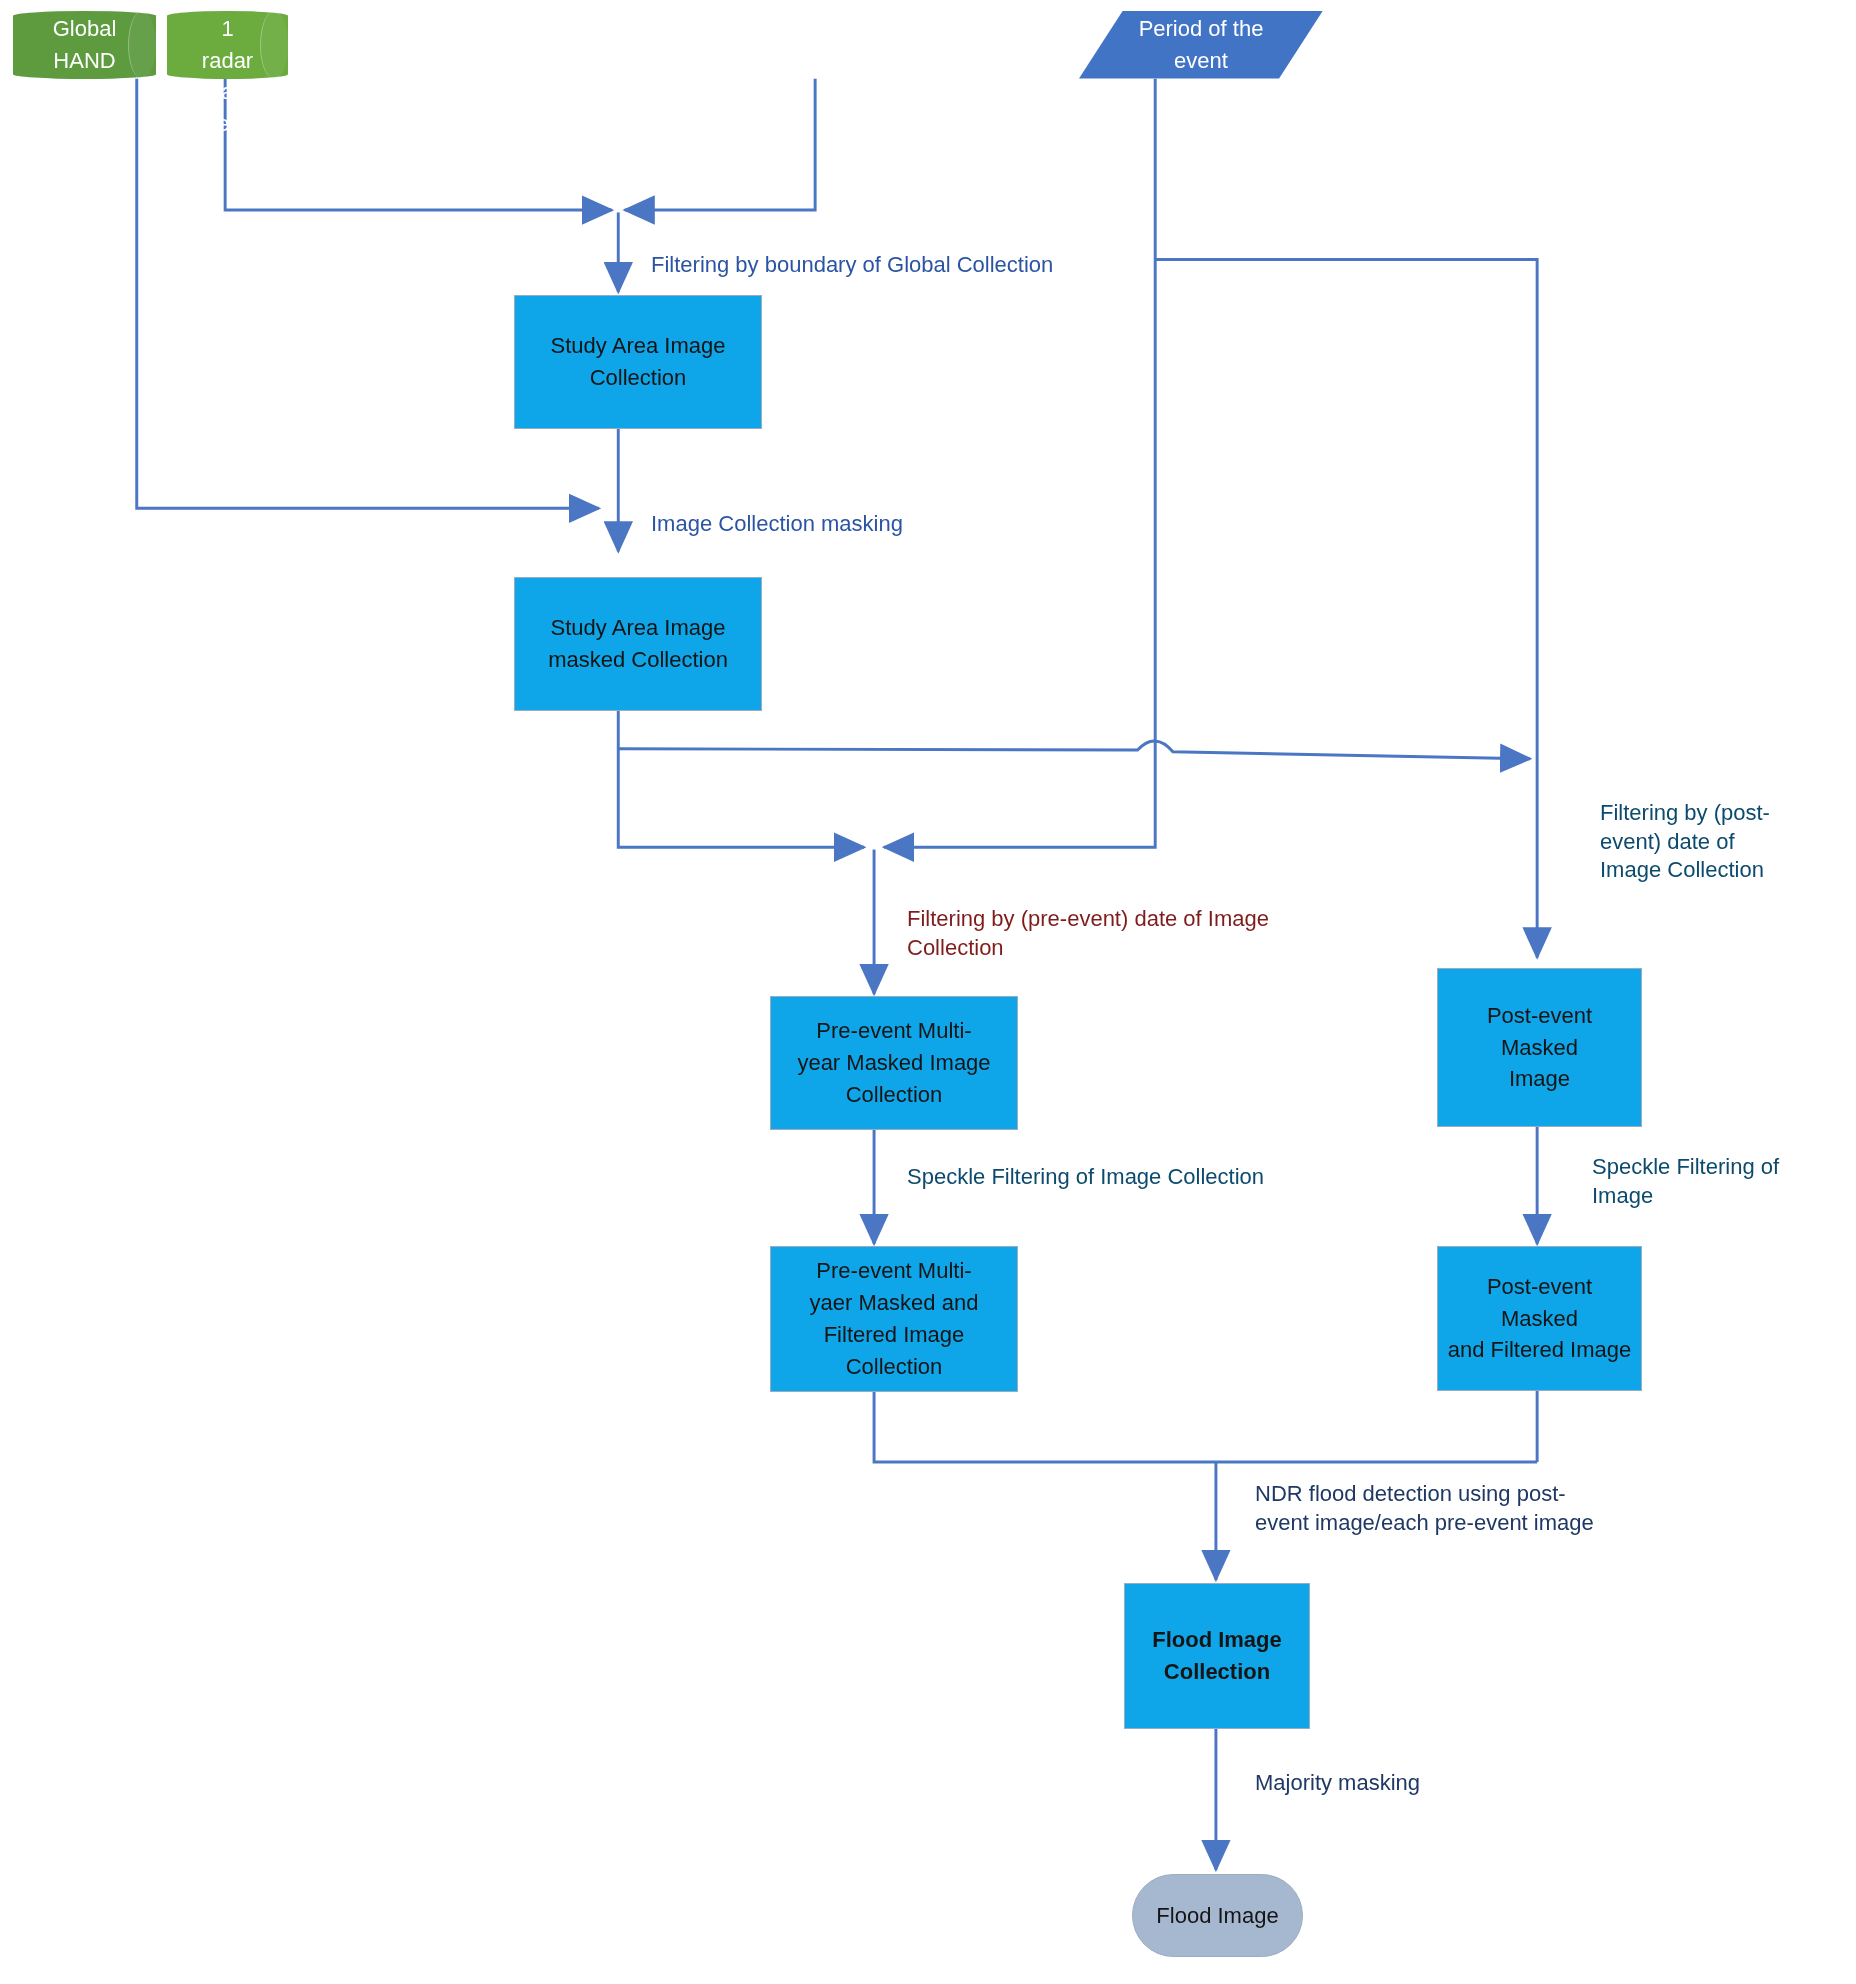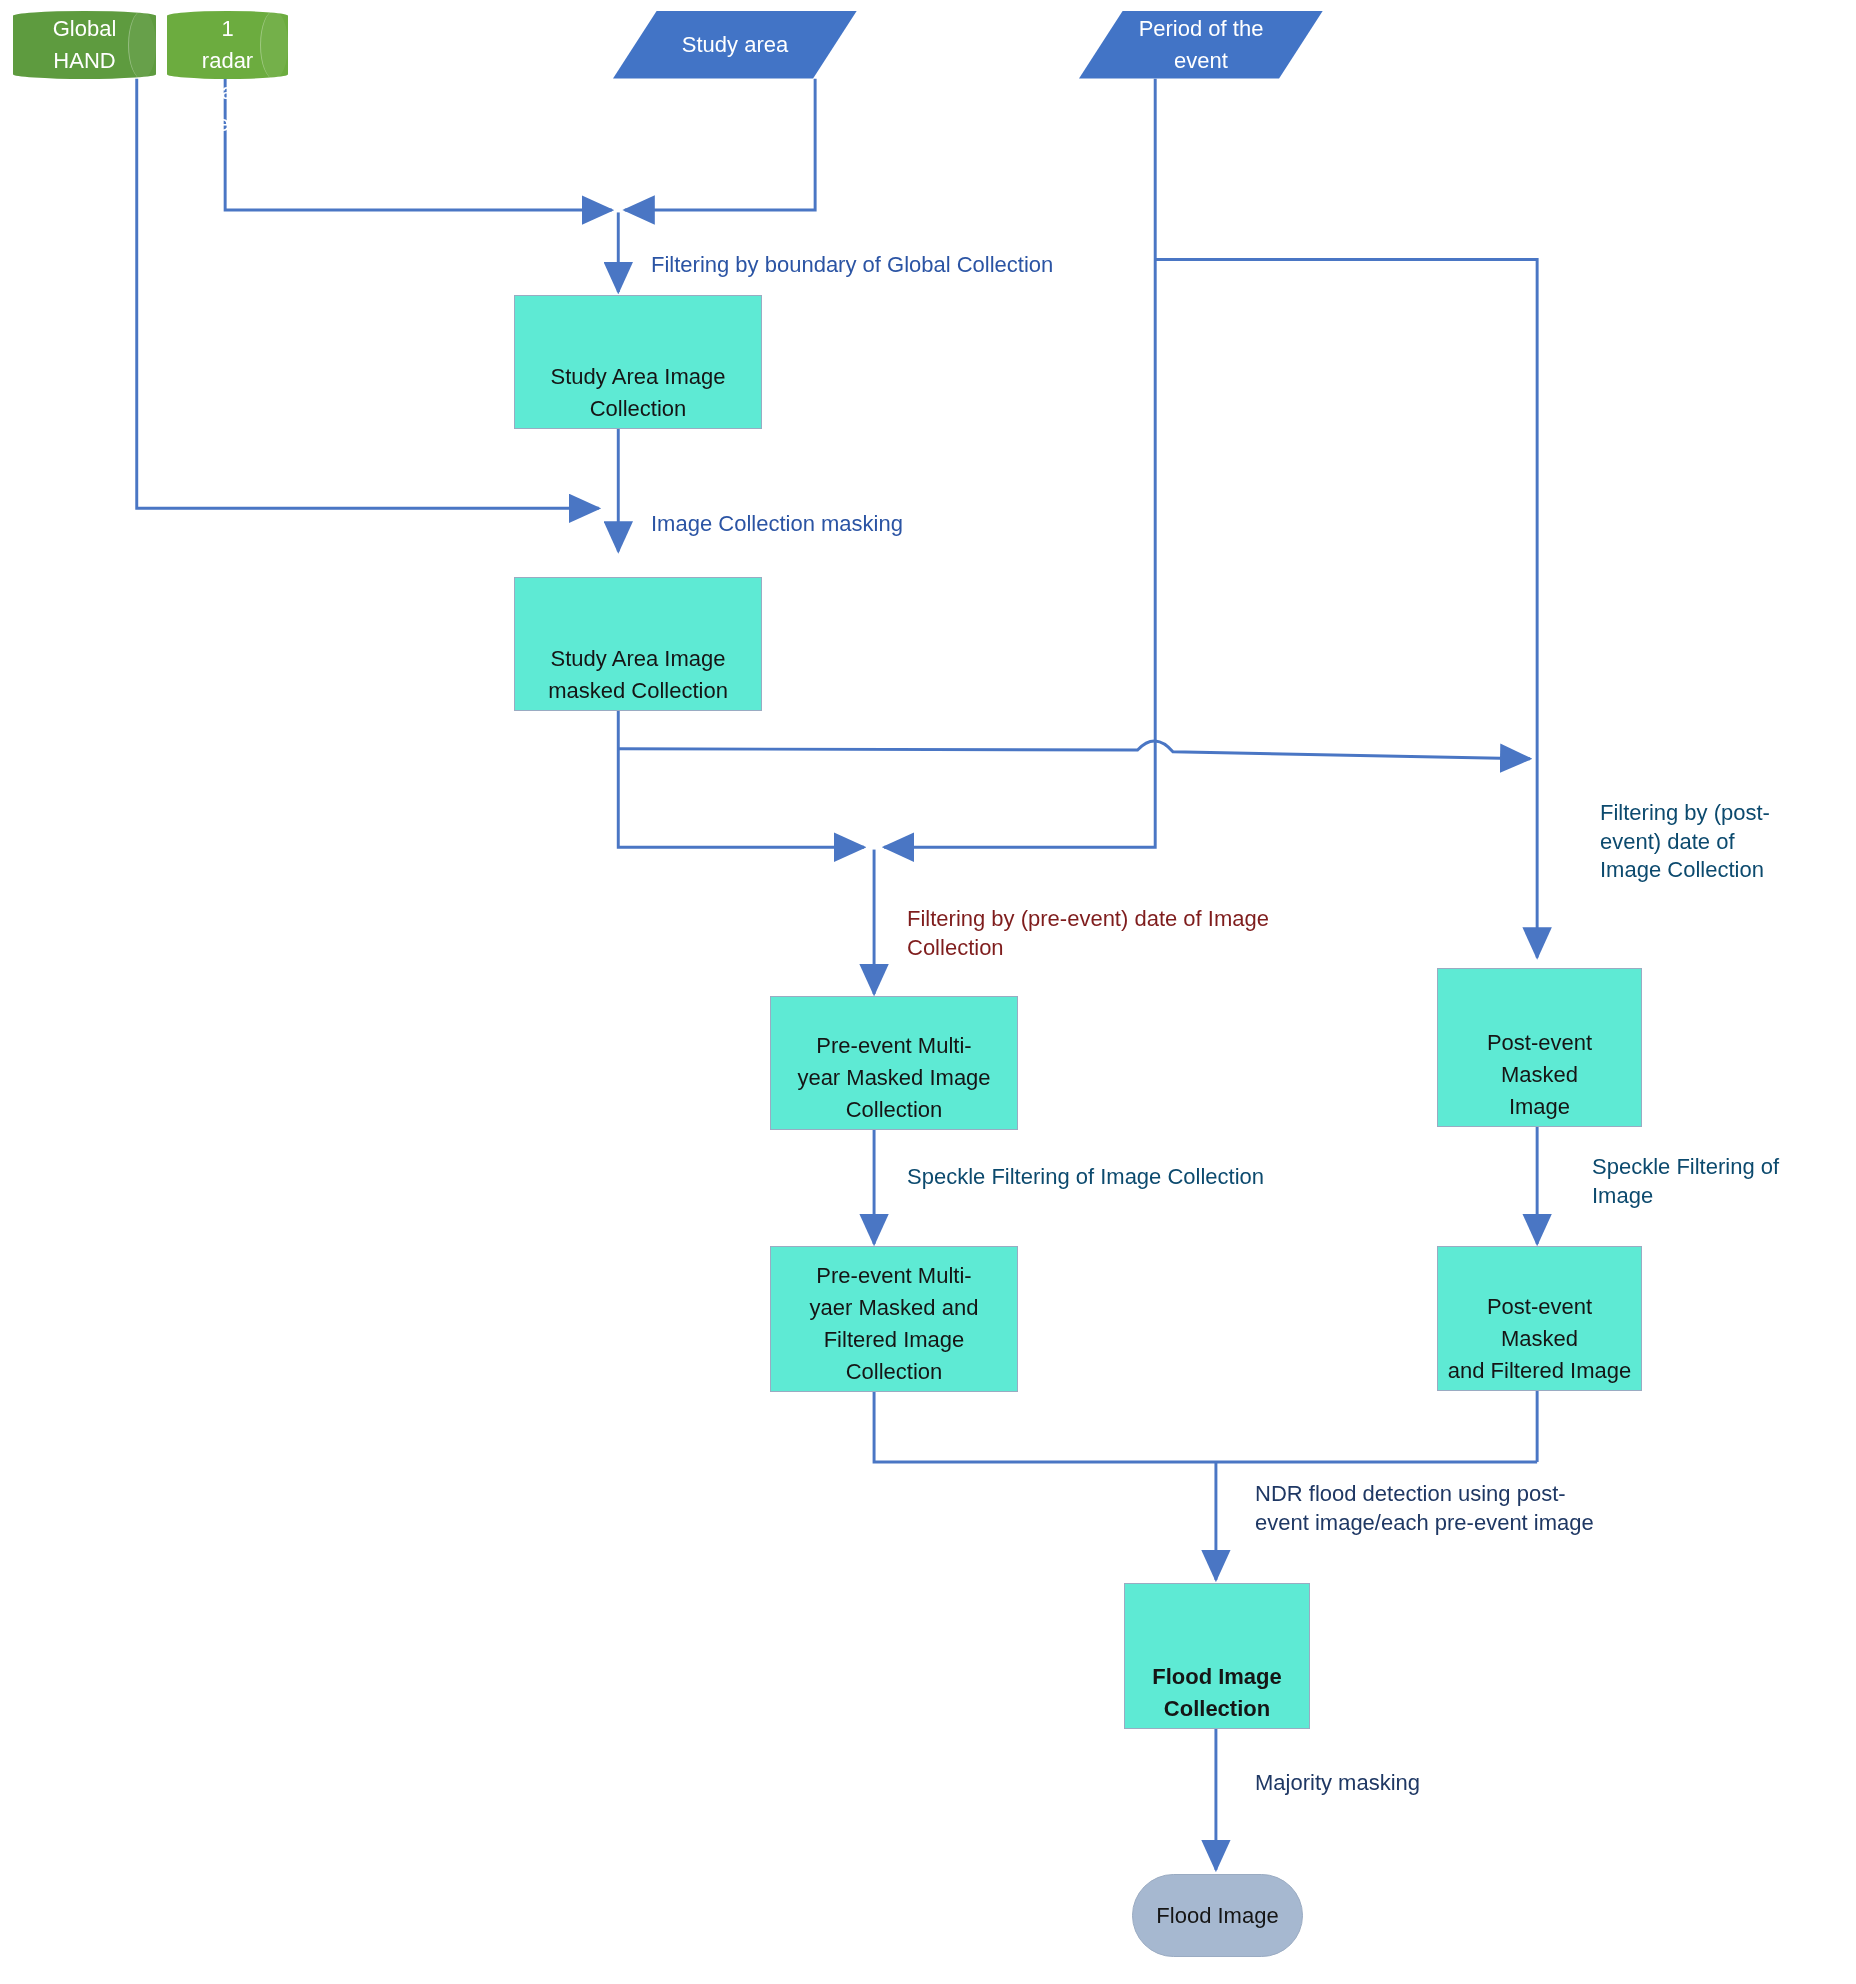--- a/index.html
+++ b/index.html
@@ -76,26 +76,25 @@
     clip-path: polygon(18% 0, 100% 0, 82% 100%, 0 100%);
   }
   .para .para-label {
     position: relative;
     z-index: 3;
     width: 100%;
     padding: 0 14px;
   }
   
   .proc {
-    background: #5eead4;
+    background: #0ea5e9;
     border: 0.6px solid #9aabc2;
     color: #151515;
     font-size: 22px;
     padding: 3.5px 8.3px;
-    align-items: flex-end;
   }
   .proc.bold { font-weight: bold; }
   
   .term {
     background: #A6B8D0;
     border: 0.6px solid #9aabc2;
     border-radius: 589px;
     color: #151515;
     font-size: 22px;
   }
@@ -169,24 +168,20 @@
   </div>
 
   <div class="node cyl light" style="left:167px; top:10.6px; width:121px; height:68px;">
     <span class="cyl-body"></span>
     <span class="cyl-cap"></span>
     <span class="cyl-label" style="white-space: pre-line;">GEE : Sentinel 1
 radar
 Image Collection</span>
   </div>
 
-  <div class="node para" style="left:613px; top:10.6px; width:244px; height:68px;">
-    <span class="para-body"></span>
-    <span class="para-label" style="white-space: pre-line;">Study area</span>
-  </div>
 
   <div class="node para" style="left:1079px; top:10.6px; width:244px; height:68px;">
     <span class="para-body"></span>
     <span class="para-label" style="white-space: pre-line;">Period of the
 event</span>
   </div>
 
   <div class="node proc" style="left:514px; top:295px; width:248px; height:134px;">
     <span style="white-space: pre-line;">Study Area Image
 Collection</span>

